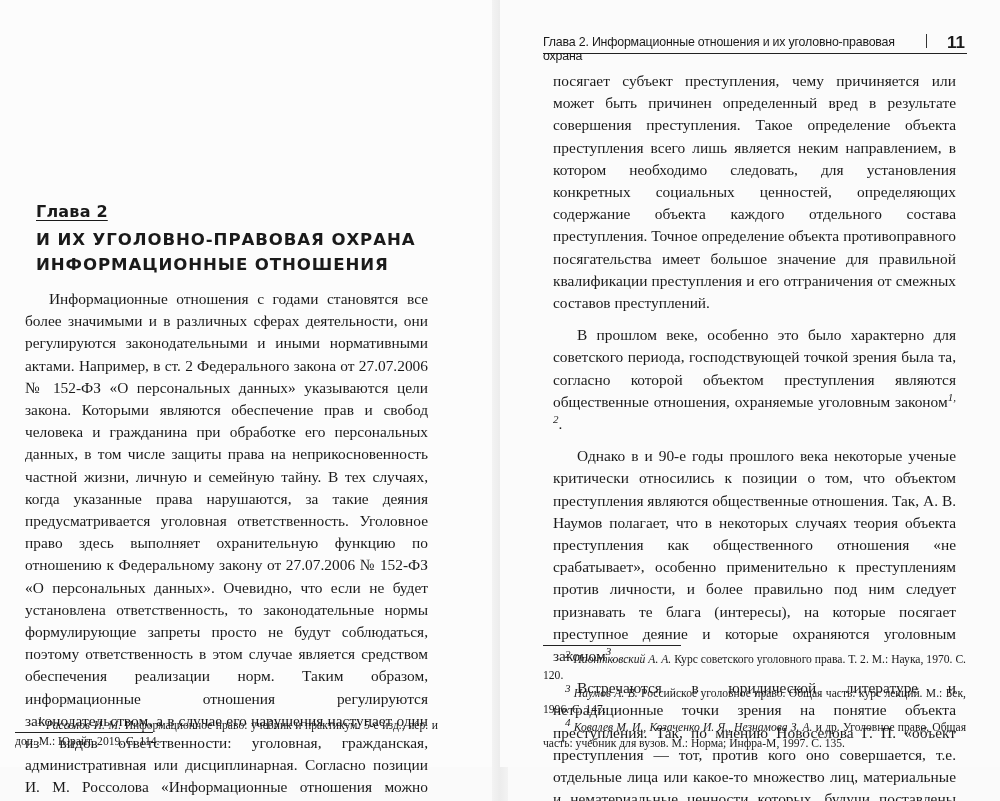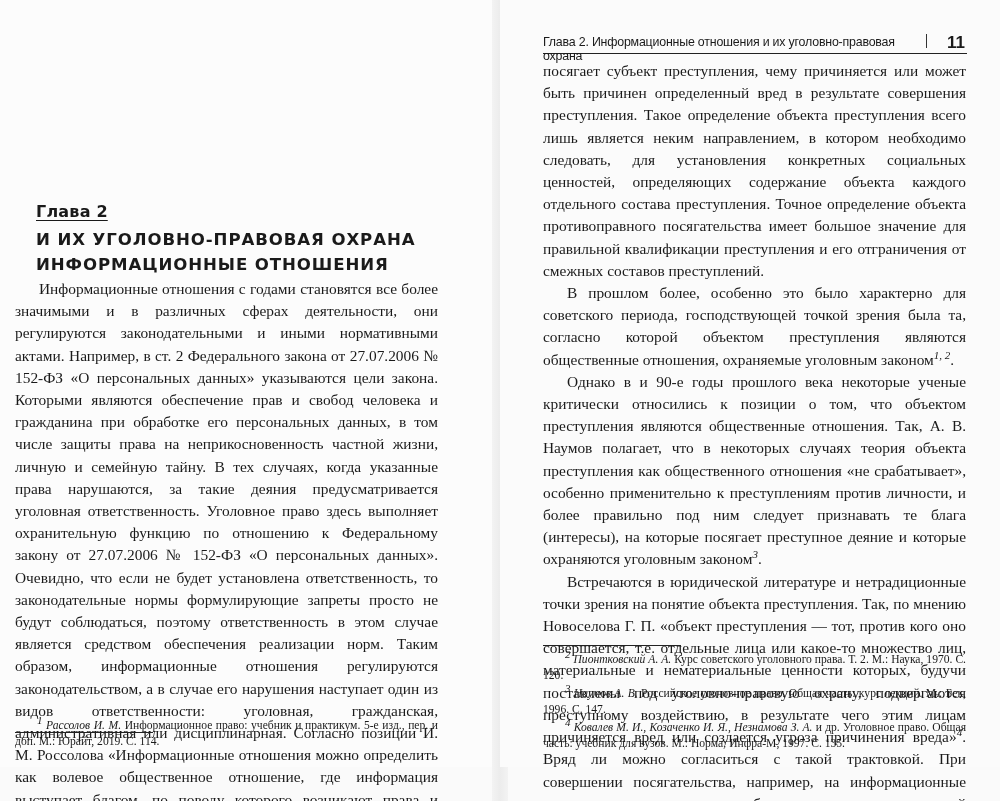--- a/index.html
+++ b/index.html
@@ -16,21 +16,21 @@
   .gutter { position: absolute; left: 492px; top: 0; width: 16px; height: 801px;
     background: linear-gradient(to right, #f3f3f3, #ececec 50%, #f3f3f3); }
 
   .chapter { position: absolute; left: 36px; top: 202px; font-family: "DejaVu Sans", sans-serif; }
   .chapter-label { font-size: 16px; font-weight: bold; text-decoration: underline; text-underline-offset: 3px; letter-spacing: 0.2px; }
   .chapter-title { margin-top: 6px; font-size: 16.6px; font-weight: bold; letter-spacing: 0.9px; line-height: 25px; }
 
   .body-text { position: absolute; font-size: 15.4px; line-height: 22.2px; text-align: justify; }
   .left .body-text { left: 15px; width: 423px; top: 278px; }
   .right .body-text { left: 43px; width: 423px; top: 60px; }
-  .body-text p { margin: 0; text-indent: 24px; }
+  .body-text p { margin: 10px; text-indent: 24px; }
   .body-text p.cont { text-indent: 0; }
   sup { font-size: 11px; line-height: 0; vertical-align: super; font-style: italic; }
 
   .fn-rule { position: absolute; height: 1px; background: #222; width: 138px; }
   .footnotes { position: absolute; font-size: 11.6px; line-height: 15.6px; text-align: justify; }
   .left .fn-rule { left: 15px; top: 732px; }
   .left .footnotes { left: 15px; width: 423px; top: 718px; }
   .right .fn-rule { left: 43px; top: 645px; }
   .right .footnotes { left: 43px; width: 423px; top: 652px; }
   .footnotes p { margin: 0 0 3px 0; text-indent: 22px; }
@@ -69,21 +69,21 @@
 
 <div class="page right">
   <div class="running-head">
     <span class="rh-title">Глава 2.  Информационные отношения и их уголовно-правовая охрана</span>
     <span class="rh-sep"></span>
     <span class="rh-num">11</span>
   </div>
 
   <div class="body-text">
     <p class="cont"><span>посягает субъект преступления, чему причиняется или может быть причинен определенный вред в результате совершения преступления. Такое определение объекта преступления всего лишь является неким направлением, в котором необходимо следовать, для установления конкретных социальных ценностей, определяющих содержание объекта каждого отдельного состава преступления. Точное определение объекта противоправного посягательства имеет большое значение для правильной квалификации преступления и его отграничения от смежных составов преступлений.</span></p>
-    <p><span>В прошлом более, особенно это было характерно для советского периода, господствующей точкой зрения была та, согласно которой объектом преступления являются общественные отношения, охраняемые уголовным законом</span><sup>1, 2</sup><span>.</span></p>
+    <p><span>В прошлом веке, особенно это было характерно для советского периода, господствующей точкой зрения была та, согласно которой объектом преступления являются общественные отношения, охраняемые уголовным законом</span><sup>1, 2</sup><span>.</span></p>
     <p><span>Однако в и 90-е годы прошлого века некоторые ученые критически относились к позиции о том, что объектом преступления являются общественные отношения. Так, А. В. Наумов полагает, что в некоторых случаях теория объекта преступления как общественного отношения «не срабатывает», особенно применительно к преступлениям против личности, и более правильно под ним следует признавать те блага (интересы), на которые посягает преступное деяние и которые охраняются уголовным законом</span><sup>3</sup><span>.</span></p>
     <p><span>Встречаются в юридической литературе и нетрадиционные точки зрения на понятие объекта преступления. Так, по мнению Новоселова Г. П. «объект преступления — тот, против кого оно совершается, т.е. отдельные лица или какое-то множество лиц, материальные и нематериальные ценности которых, будучи поставлены под уголовно-правовую охрану, подвергаются преступному воздействию, в результате чего этим лицам причиняется вред или создается угроза причинения вреда»</span><sup>4</sup><span>. Вряд ли можно согласиться с такой трактовкой. При совершении посягательства, например, на информационные отношения, причиняется ущерб всему комплексу отношений гражданину, обществу, государству.</span></p>
 
   </div>
 
   <div class="fn-rule"></div>
   <div class="footnotes">
     <p><sup>2</sup> <i>Пионтковский А. А.</i><span> Курс советского уголовного права. Т. 2. М.: Наука, 1970. С. 120.</span></p>
     <p><sup>3</sup> <i>Наумов А. В.</i><span> Российское уголовное право. Общая часть: курс лекций. М.: Бек, 1996. С. 147.</span></p>
     <p><sup>4</sup> <i>Ковалев М. И., Козаченко И. Я., Незнамова З. А.</i><span> и др. Уголовное право. Общая часть: учебник для вузов. М.: Норма; Инфра-М, 1997. С. 135.</span></p>

